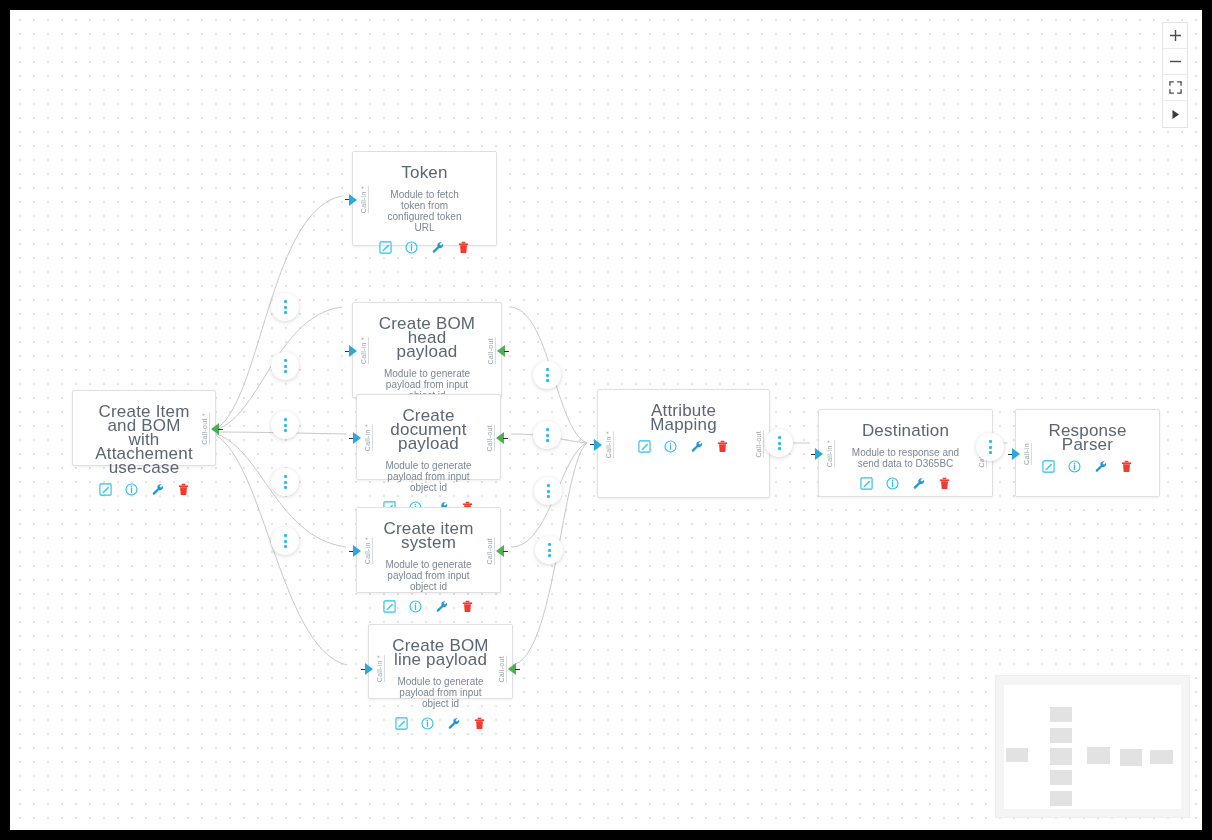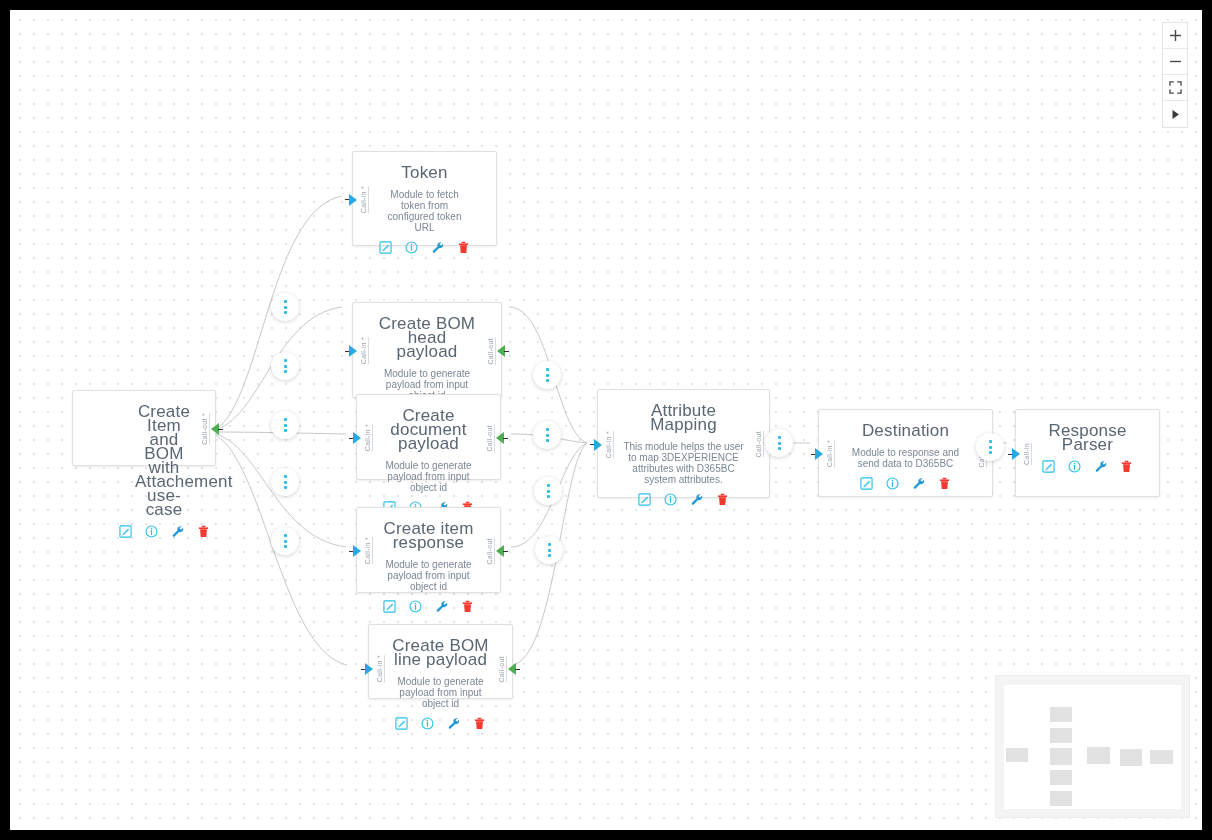--- a/index.html
+++ b/index.html
@@ -172,21 +172,21 @@
         <path d="M 196 422 C 252 428 268 640 337 655" fill="none" stroke="#c6c9cc" stroke-width="1"></path>
         <path d="M 499 297 C 540 297 545 420 577 433" fill="none" stroke="#c6c9cc" stroke-width="1"></path>
         <path d="M 501 424 C 540 424 548 430 577 433" fill="none" stroke="#c6c9cc" stroke-width="1"></path>
         <path d="M 501 537 C 540 537 550 444 577 433" fill="none" stroke="#c6c9cc" stroke-width="1"></path>
         <path d="M 502 655 C 545 650 552 452 577 433" fill="none" stroke="#c6c9cc" stroke-width="1"></path>
         <path d="M 742 433 C 770 433 780 433 800 433" fill="none" stroke="#c6c9cc" stroke-width="1"></path>
         <path d="M 962 433 C 980 433 985 433 997 433" fill="none" stroke="#c6c9cc" stroke-width="1"></path>
       </svg>
 
     <div id="nodes-layer">
-        <div class="node" style="left: 62px; top: 380px; width: 144px; height: 76px; padding-left: 40px;">
+        <div class="node" style="left: 62px; top: 380px; width: 144px; height: 76px;">
           <div class="node-title">Create Item and BOM with Attachement use-case</div>
           <div class="node-icons">
             <span class="ic">
               <svg width="13" height="13" viewBox="0 0 14 14">
                 <rect x="1" y="1" width="12" height="12" rx="1" fill="none" stroke="#29c0e8" stroke-width="1.2"></rect>
                 <path d="M4 9.6 L9.8 3.8 L11 5 L5.2 10.8 L3.6 11.2 Z" fill="#29c0e8" opacity="0.85"></path>
               </svg>
             </span>
             <span class="ic">
               <svg width="13" height="13" viewBox="0 0 14 14">
@@ -326,21 +326,21 @@
             <span class="tri tri-in"></span>
             <span class="port-label">Call-in *</span>
           </div>
           <div class="port port-out" style="top: 19px;">
             <span class="stub"></span>
             <span class="tri tri-out"></span>
             <span class="port-label">Call-out</span>
           </div>
         </div>
         <div class="node" style="left: 346px; top: 497px; width: 145px; height: 86px;">
-          <div class="node-title">Create item response</div>
+          <div class="node-title">Create item system</div>
           <div class="node-desc">Module to generate payload from input object id</div>
           <div class="node-icons">
             <span class="ic">
               <svg width="13" height="13" viewBox="0 0 14 14">
                 <rect x="1" y="1" width="12" height="12" rx="1" fill="none" stroke="#29c0e8" stroke-width="1.2"></rect>
                 <path d="M4 9.6 L9.8 3.8 L11 5 L5.2 10.8 L3.6 11.2 Z" fill="#29c0e8" opacity="0.85"></path>
               </svg>
             </span>
             <span class="ic">
               <svg width="13" height="13" viewBox="0 0 14 14">
@@ -409,21 +409,20 @@
             <span class="port-label">Call-in *</span>
           </div>
           <div class="port port-out" style="top: 20px;">
             <span class="stub"></span>
             <span class="tri tri-out"></span>
             <span class="port-label">Call-out</span>
           </div>
         </div>
         <div class="node" style="left: 587px; top: 379px; width: 173px; height: 109px;">
           <div class="node-title">Attribute Mapping</div>
-          <div class="node-desc">This module helps the user to map 3DEXPERIENCE attributes with D365BC system attributes.</div>
           <div class="node-icons">
             <span class="ic">
               <svg width="13" height="13" viewBox="0 0 14 14">
                 <rect x="1" y="1" width="12" height="12" rx="1" fill="none" stroke="#29c0e8" stroke-width="1.2"></rect>
                 <path d="M4 9.6 L9.8 3.8 L11 5 L5.2 10.8 L3.6 11.2 Z" fill="#29c0e8" opacity="0.85"></path>
               </svg>
             </span>
             <span class="ic">
               <svg width="13" height="13" viewBox="0 0 14 14">
                 <circle cx="7" cy="7" r="5.9" fill="none" stroke="#29c0e8" stroke-width="1.2"></circle>

